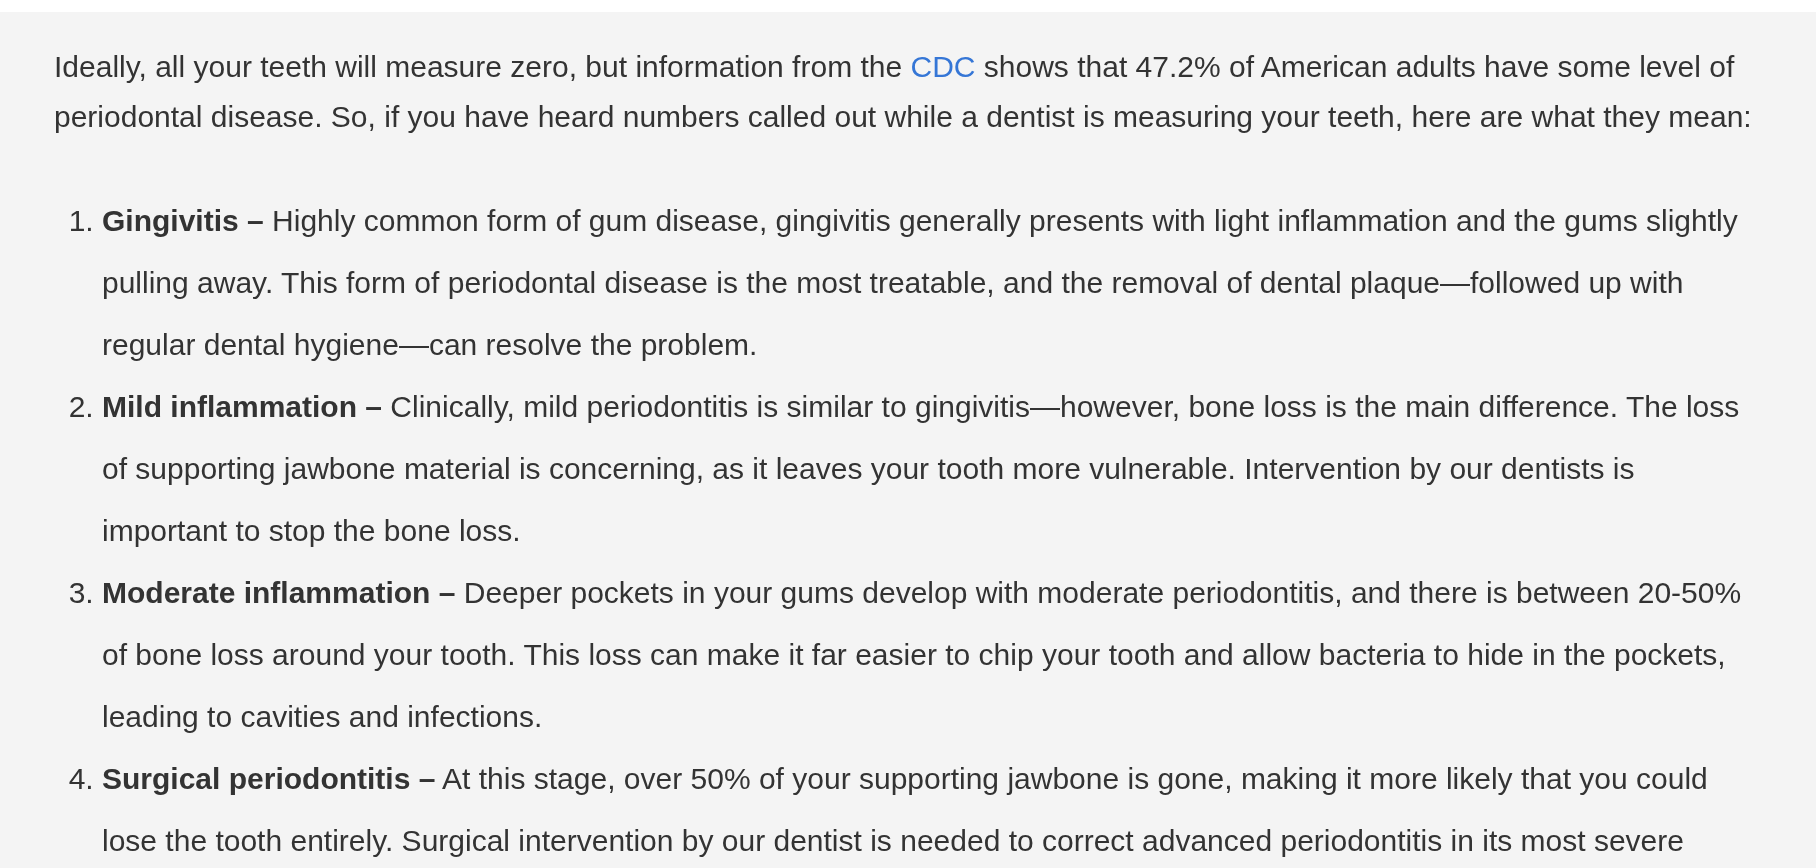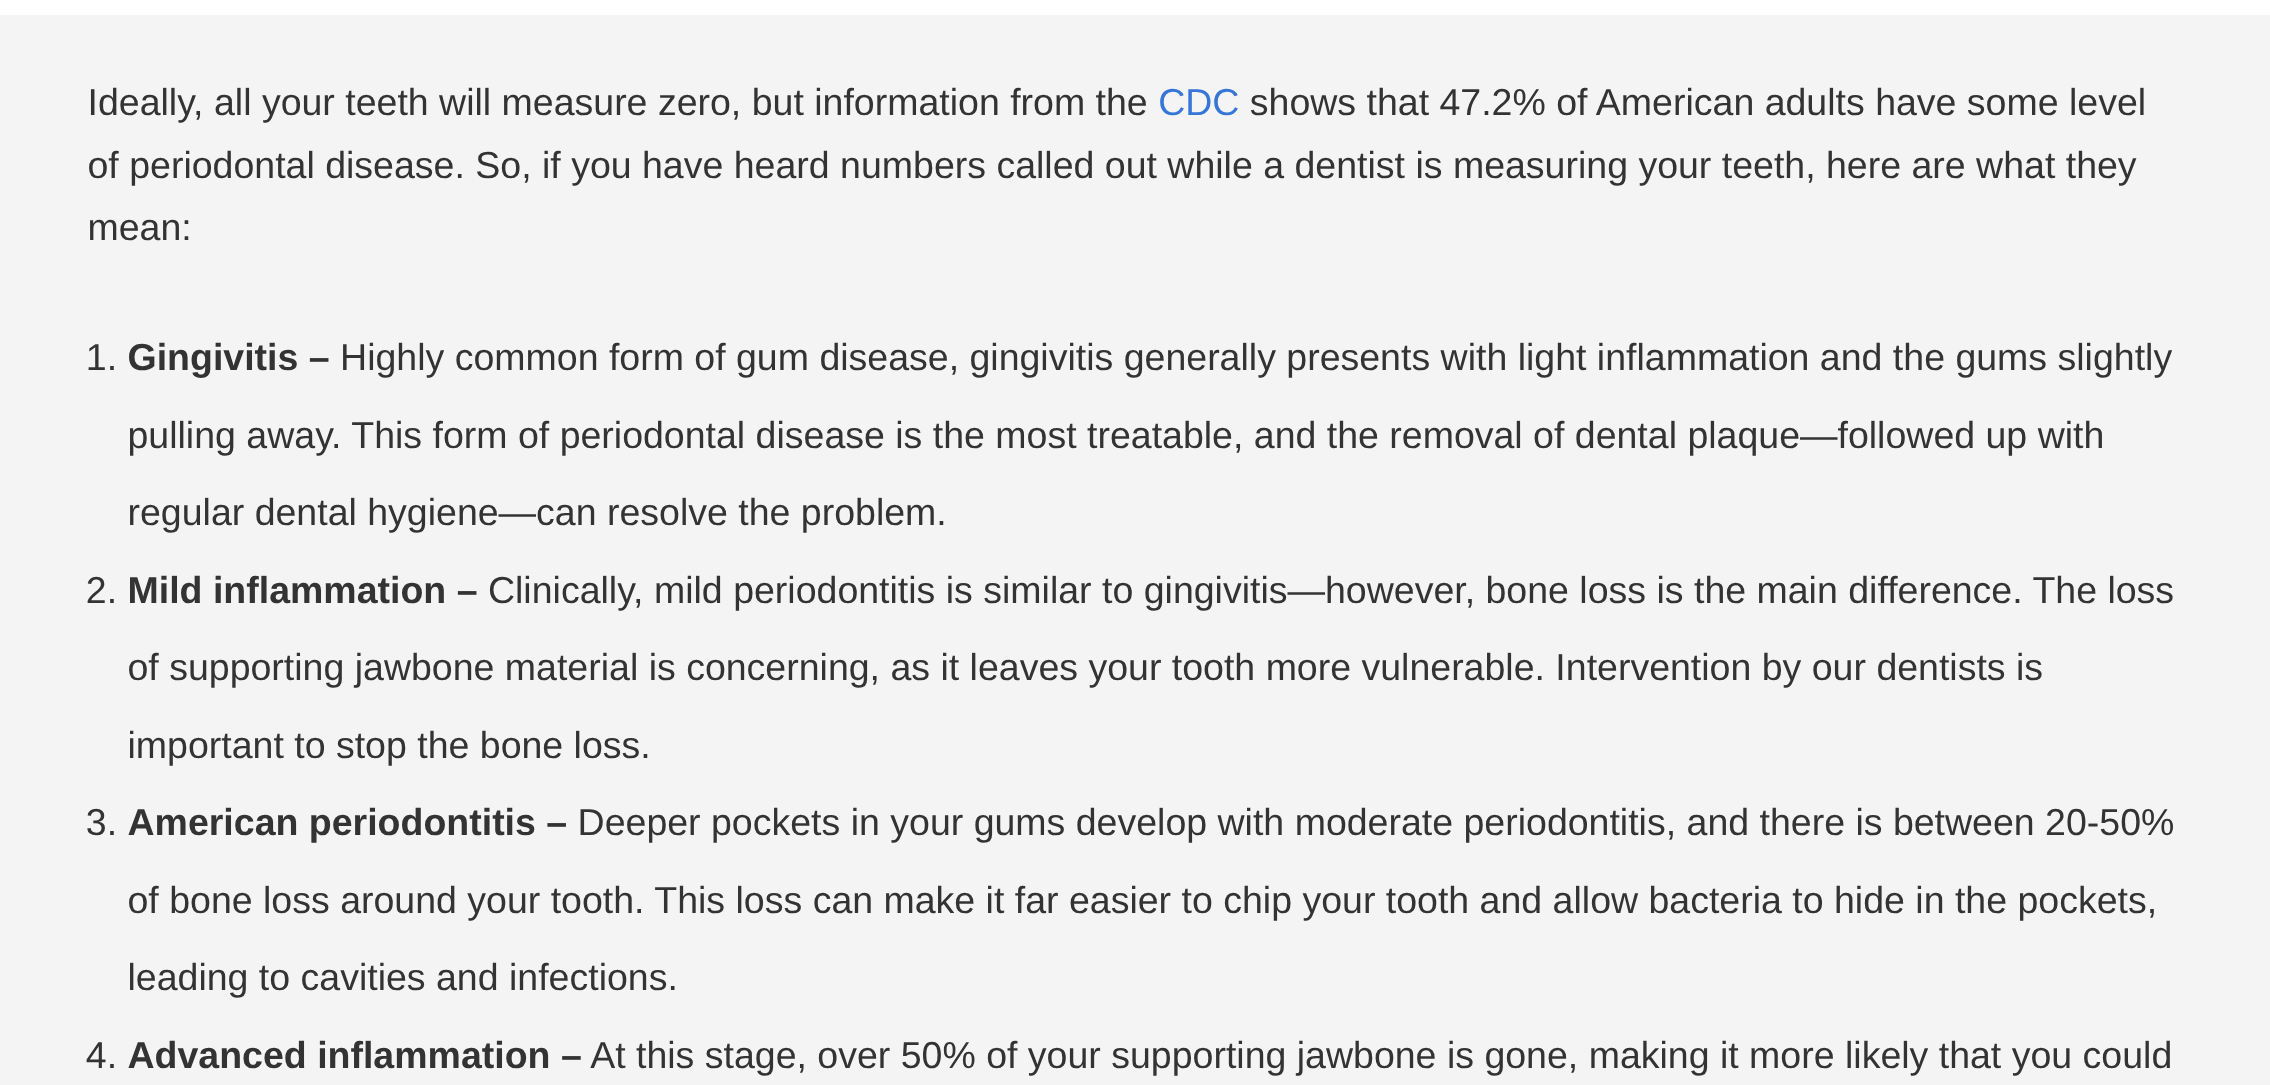--- a/index.html
+++ b/index.html
@@ -17,21 +17,21 @@
     background: #ffffff;
     flex: 0 0 auto;
   }
   .content {
     flex: 1 1 auto;
     background: #f4f4f4;
     padding: 30px 54px 20px 54px;
     color: #333333;
   }
   .intro {
-    margin: 16px;
+    margin: 0;
     font-size: 30px;
     line-height: 50px;
     font-weight: 400;
   }
   .intro a {
     color: #3576d6;
     text-decoration: none;
     cursor: pointer;
   }
   ol.stages {
@@ -52,17 +52,17 @@
 <body>
 
 <div class="page">
   <div class="top-strip"></div>
   <div class="content">
     <p class="intro"><span>Ideally, all your teeth will measure zero, but information from the </span><a href="#">CDC</a><span> shows that 47.2% of American adults have some level of periodontal disease. So, if you have heard numbers called out while a dentist is measuring your teeth, here are what they mean:</span></p>
 
     <ol class="stages">
       <li><strong>Gingivitis –</strong><span> Highly common form of gum disease, gingivitis generally presents with light inflammation and the gums slightly pulling away. This form of periodontal disease is the most treatable, and the removal of dental plaque—followed up with regular dental hygiene—can resolve the problem.</span></li>
       <li><strong>Mild inflammation –</strong><span> Clinically, mild periodontitis is similar to gingivitis—however, bone loss is the main difference. The loss of supporting jawbone material is concerning, as it leaves your tooth more vulnerable. Intervention by our dentists is important to stop the bone loss.</span></li>
-      <li><strong>American periodontitis –</strong><span> Deeper pockets in your gums develop with moderate periodontitis, and there is between 20-50% of bone loss around your tooth. This loss can make it far easier to chip your tooth and allow bacteria to hide in the pockets, leading to cavities and infections.</span></li>
-      <li><strong>Advanced inflammation –</strong><span> At this stage, over 50% of your supporting jawbone is gone, making it more likely that you could lose the tooth entirely. Surgical intervention by our dentist is needed to correct advanced periodontitis in its most severe stages.</span></li>
+      <li><strong>Moderate inflammation –</strong><span> Deeper pockets in your gums develop with moderate periodontitis, and there is between 20-50% of bone loss around your tooth. This loss can make it far easier to chip your tooth and allow bacteria to hide in the pockets, leading to cavities and infections.</span></li>
+      <li><strong>Surgical periodontitis –</strong><span> At this stage, over 50% of your supporting jawbone is gone, making it more likely that you could lose the tooth entirely. Surgical intervention by our dentist is needed to correct advanced periodontitis in its most severe stages.</span></li>
     </ol>
   </div>
 </div>
 
 </body></html>

